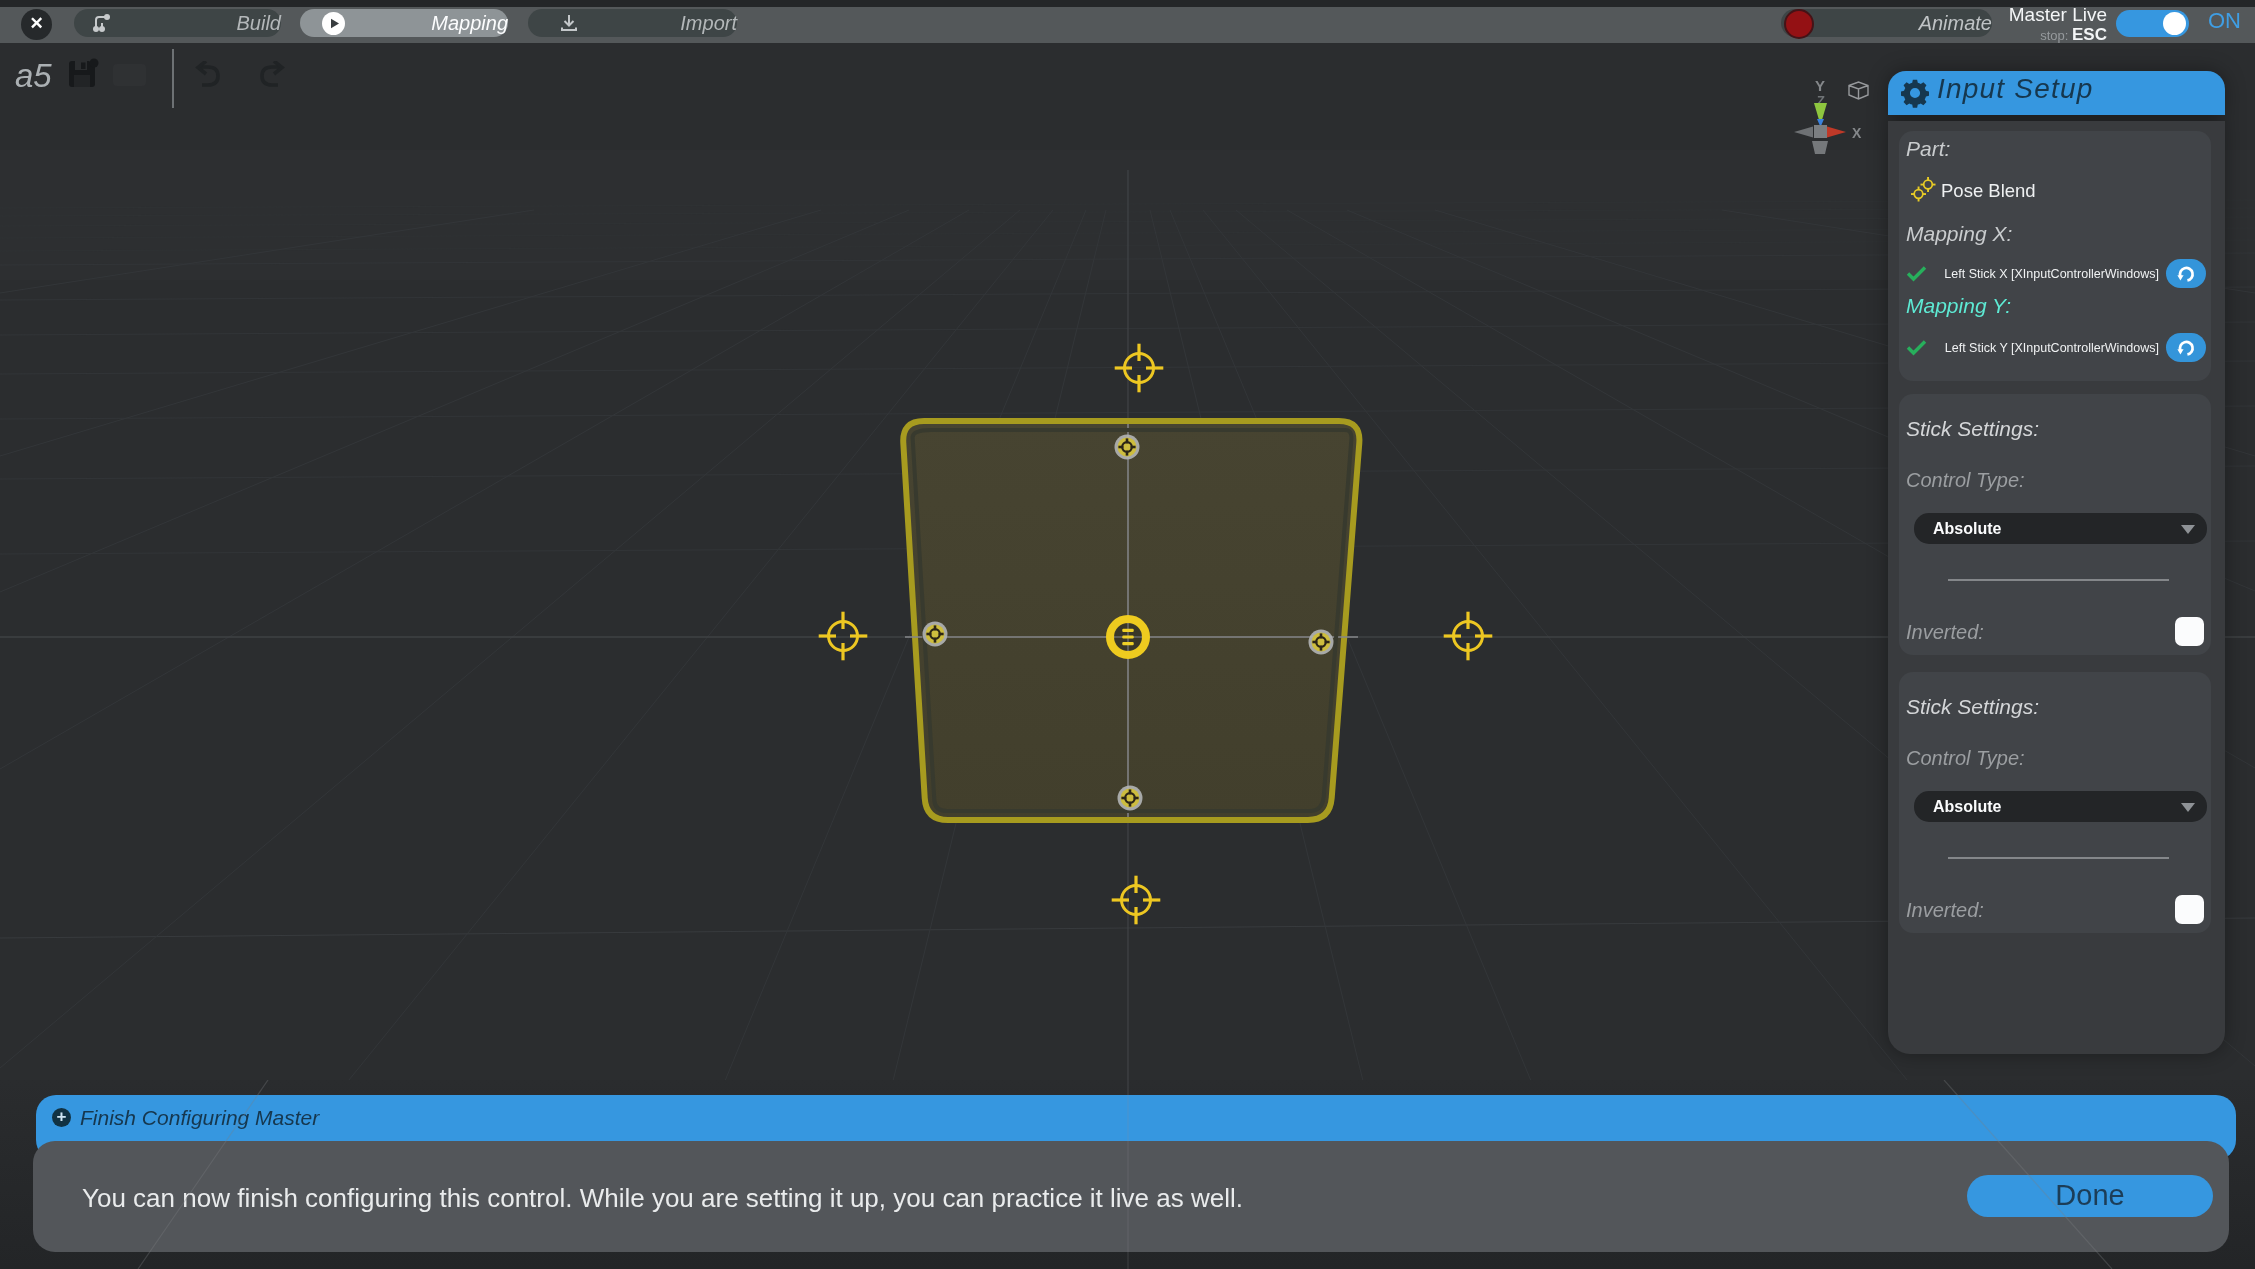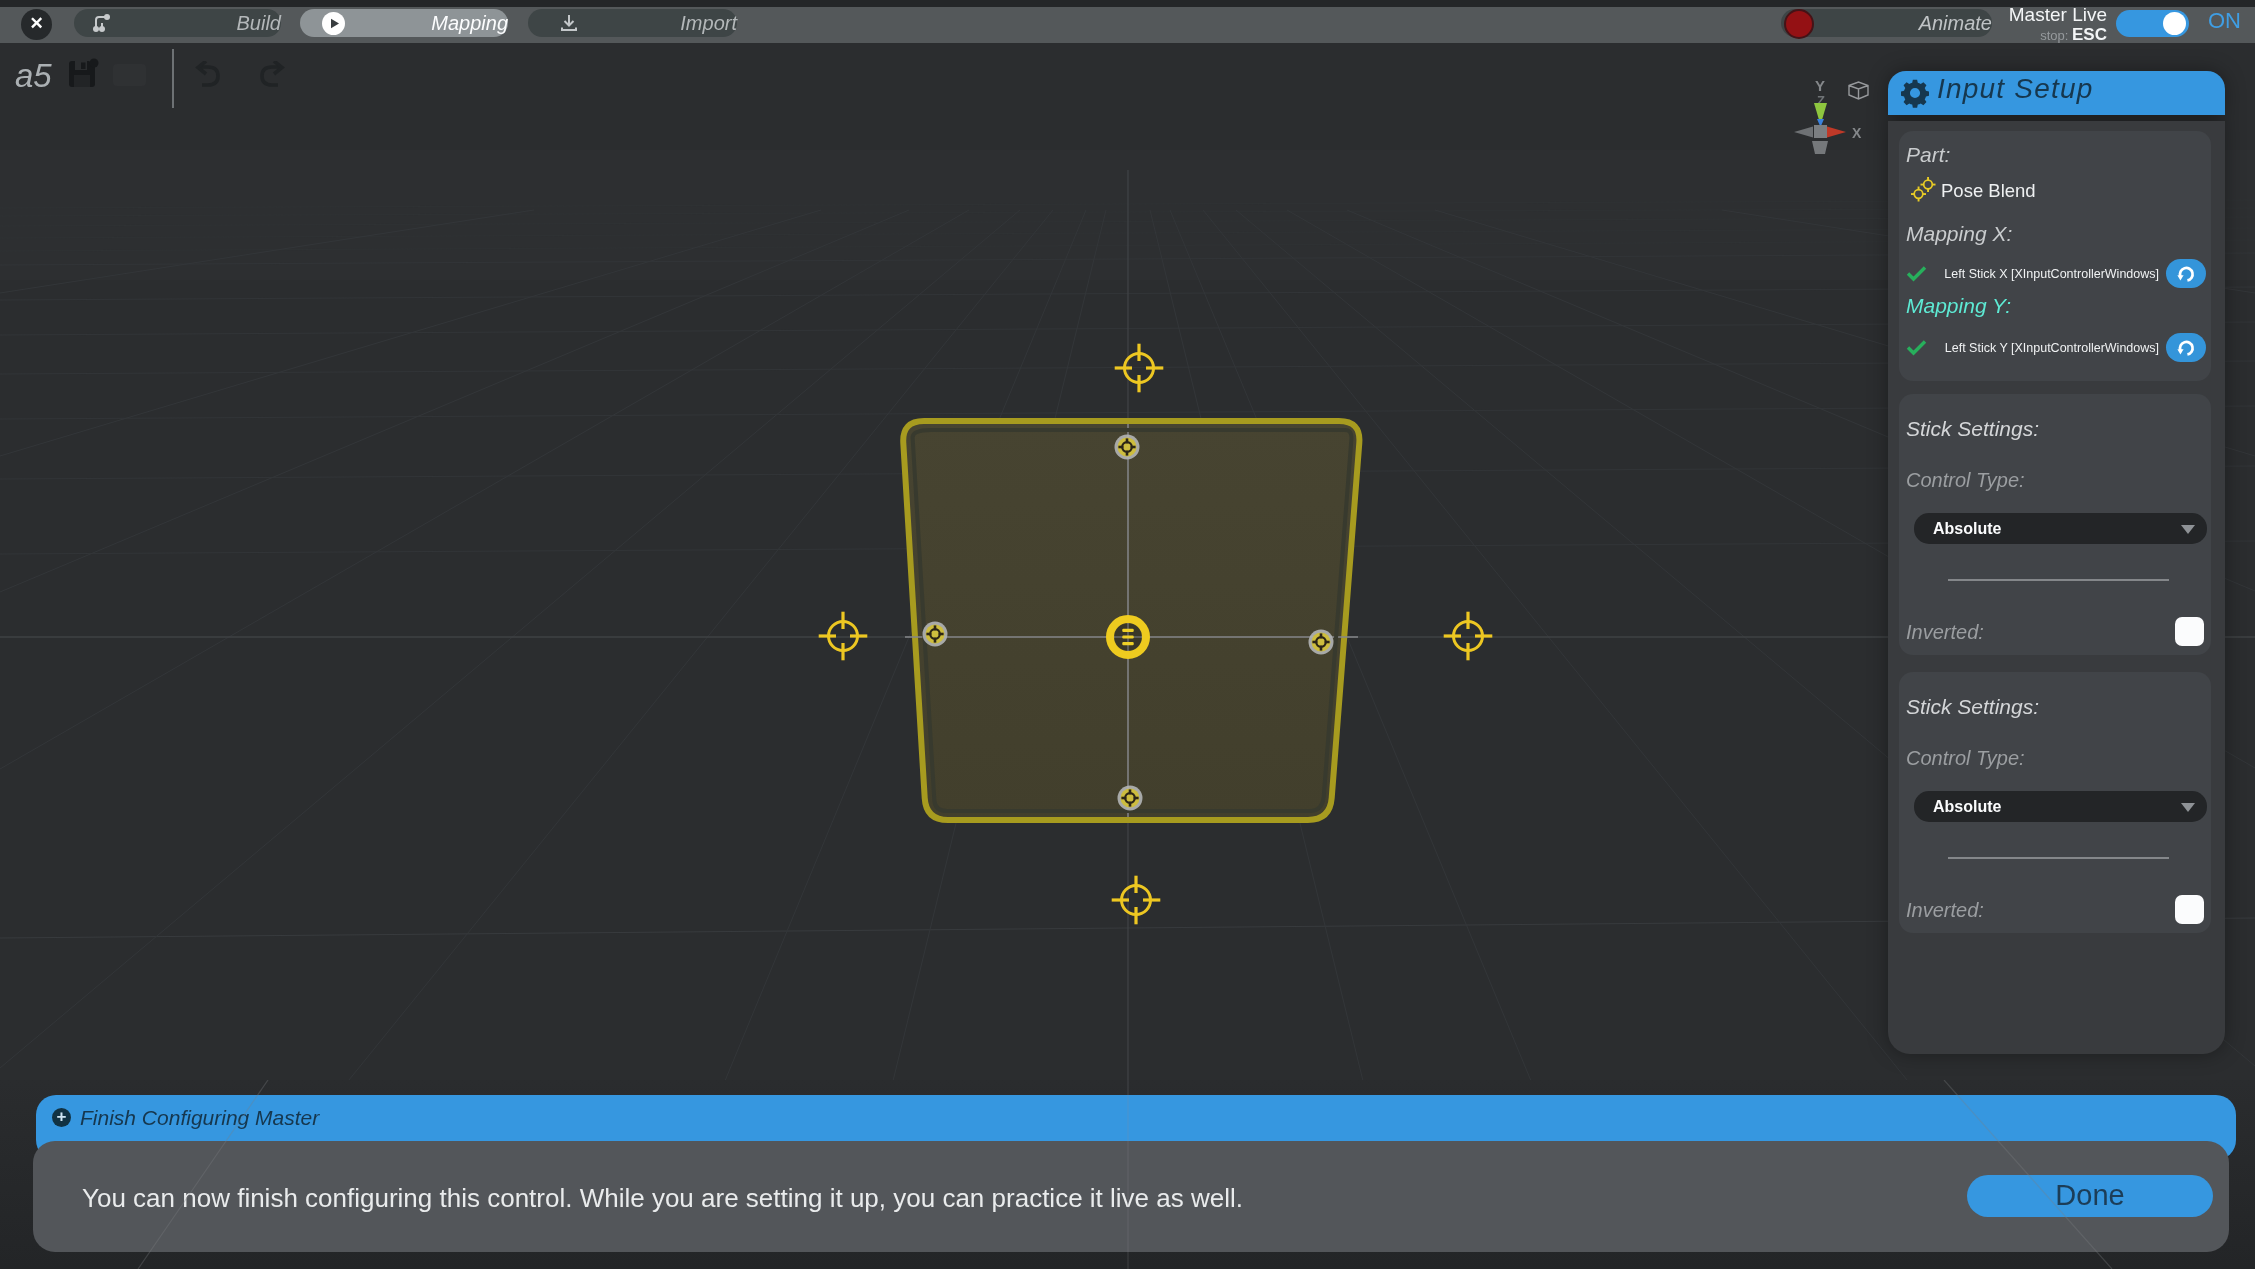--- a/index.html
+++ b/index.html
@@ -172,21 +172,21 @@
 <div class="abs" id="panel" style="left:1888px;top:71px;width:337px;height:983px;z-index:20;filter:drop-shadow(0 0 10px rgba(0,0,0,0.35));">
   <div class="abs" style="left:0;top:0;width:337px;height:44px;background:#3697e0;border-radius:18px 18px 0 0;">
     <svg class="abs" style="left:11px;top:6px" width="32" height="32" viewBox="0 0 24 24">
       <path fill="#16374e" d="M12,8.2a3.8,3.8 0 1 0 0,7.6a3.8,3.8 0 1 0 0,-7.6M10.4,2h3.2l0.5,2.3a8,8 0 0 1 2.2,0.9l2-1.3l2.3,2.3l-1.3,2a8,8 0 0 1 0.9,2.2l2.3,0.5v3.2l-2.3,0.5a8,8 0 0 1-0.9,2.2l1.3,2l-2.3,2.3l-2-1.3a8,8 0 0 1-2.2,0.9l-0.5,2.3h-3.2l-0.5-2.3a8,8 0 0 1-2.2-0.9l-2,1.3l-2.3-2.3l1.3-2a8,8 0 0 1-0.9-2.2l-2.3-0.5v-3.2l2.3-0.5a8,8 0 0 1 0.9-2.2l-1.3-2l2.3-2.3l2,1.3a8,8 0 0 1 2.2-0.9z"></path>
     </svg>
     <div class="abs" style="left:49px;top:2px;font-size:28px;letter-spacing:1.2px;font-style:italic;color:#16374e;">Input Setup</div>
   </div>
   <div class="abs" style="left:0;top:50px;width:337px;height:933px;background:#393b3e;border-radius:0 0 22px 22px;">
 
     <div class="abs" style="left:11px;top:10px;width:312px;height:250px;background:#414448;border-radius:14px;">
-      <div class="abs" style="left:7px;top:12px;font-size:21px;font-style:italic;color:#c9ccce;">Part:</div>
+      <div class="abs" style="left:7px;top:6px;font-size:21px;font-style:italic;color:#c9ccce;">Part:</div>
       <svg class="abs" style="left:9px;top:44px" width="30" height="30" viewBox="0 0 30 30">
         <g stroke="#e7cb26" fill="none" stroke-width="1.7">
           <circle cx="10.5" cy="19" r="4.3"></circle>
           <circle cx="20" cy="9.5" r="4.3"></circle>
         </g>
         <g fill="#e7cb26">
           <rect x="9.6" y="11.5" width="1.9" height="3.6"></rect>
             <rect x="9.6" y="22.9" width="1.9" height="3.6"></rect>
           <rect x="3.0" y="18.1" width="3.6" height="1.9"></rect>
             <rect x="14.4" y="18.1" width="3.6" height="1.9"></rect>

